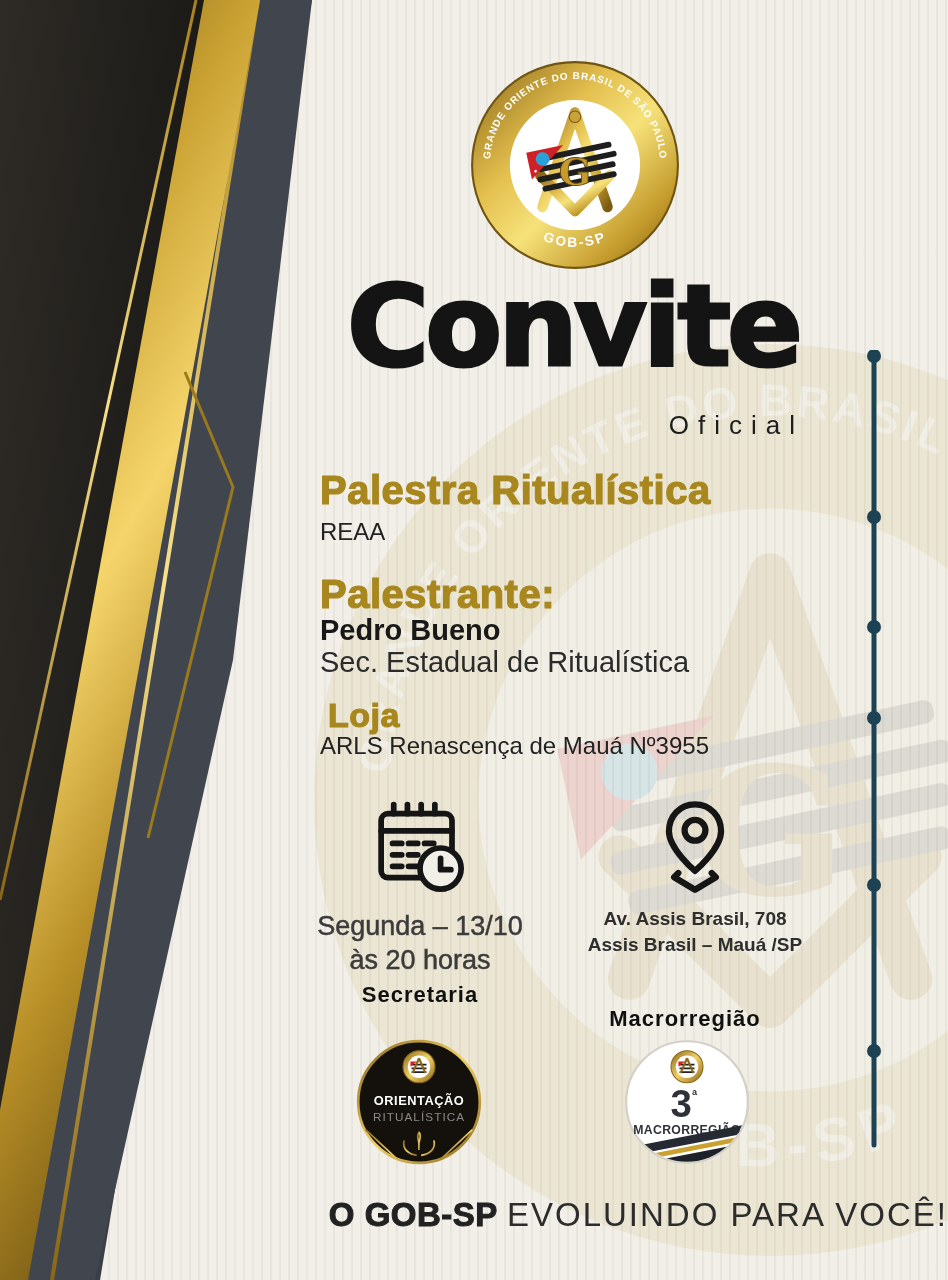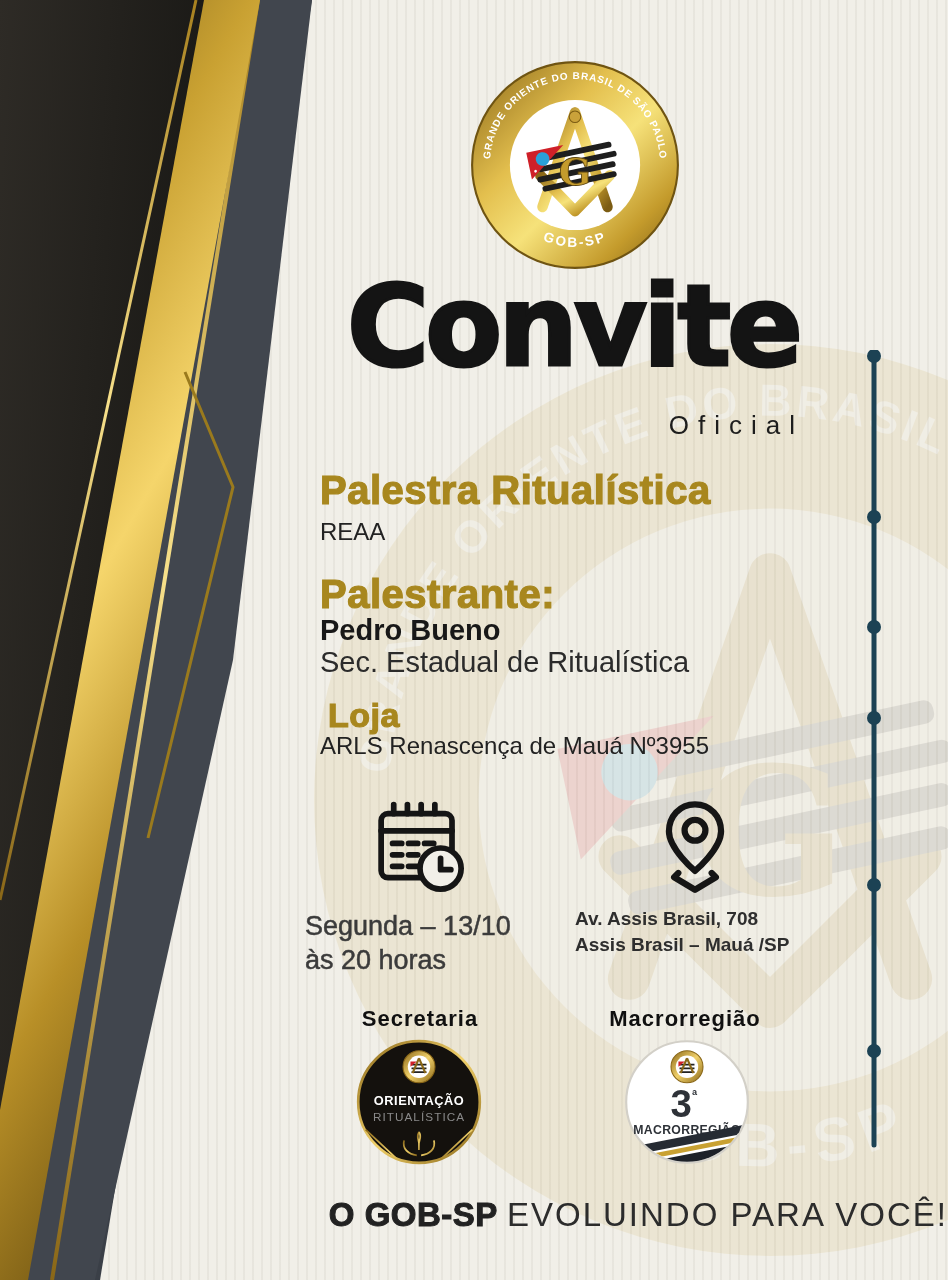--- a/index.html
+++ b/index.html
@@ -21,21 +21,21 @@
   }
   .subtitle-block{left:322px;top:410px;width:482px;text-align:right;z-index:4;}
   .subtitle{font-size:26px;font-weight:400;letter-spacing:9px;color:#1d1d1d;}
   .sec{left:320px;z-index:4;}
   .gold-h{color:#a8871e;font-weight:700;-webkit-text-stroke:1.2px #a8871e;letter-spacing:.5px;}
   .h40{font-size:40px;}
   .h34{font-size:34px;}
   .t30{font-size:24px;color:#222;}
   .t29b{font-size:29px;font-weight:700;color:#181818;}
   .t29{font-size:29px;color:#2b2b2b;}
-  .col{z-index:4;text-align:left;}
+  .col{z-index:4;text-align:center;}
   .col-icon{display:block;margin:0 auto;}
   .date-text{font-size:27px;color:#3b3b3b;-webkit-text-stroke:.5px #3b3b3b;line-height:1.25;}
   .addr-text{font-size:19px;font-weight:700;color:#2e2e2e;line-height:1.35;}
   .badge-label{font-size:22px;font-weight:700;letter-spacing:1px;color:#101010;text-align:center;z-index:4;}
   .badge{z-index:4;}
   .footer{left:190px;top:1196px;width:758px;text-align:right;z-index:4;font-size:33px;color:#222;}
   .footer .em{font-weight:700;-webkit-text-stroke:1px #222;letter-spacing:.5px;}
   .footer .rest{font-weight:400;letter-spacing:2px;color:#2c2c2c;}
 </style>
 </head>
@@ -184,21 +184,21 @@
         <circle cx="40" cy="31" r="10"></circle>
         <path d="M20,76 L24,72 M20,76 L40,88 L60,76 M60,76 L56,72"></path>
       </g>
     </svg>
     <div class="addr-text" style="margin-top:10px;">
       <div>Av. Assis Brasil, 708</div>
       <div>Assis Brasil – Mauá /SP</div>
     </div>
   </div>
 
-  <div class="abs badge-label" style="left:320px;top:1006px;width:200px;">Secretaria</div>
+  <div class="abs badge-label" style="left:320px;top:982px;width:200px;">Secretaria</div>
   <div class="abs badge-label" style="left:585px;top:1006px;width:200px;">Macrorregião</div>
 
   <svg class="abs badge" style="left:355px;top:1038px;" width="128" height="128" viewBox="0 0 120 120">
     <defs>
       <linearGradient id="bGold" x1="0" y1="0" x2="1" y2="1">
         <stop offset="0" stop-color="#8a6717"></stop>
           <stop offset="0.5" stop-color="#f0d06a"></stop>
           <stop offset="1" stop-color="#8a6717"></stop>
       </linearGradient>
     </defs>

